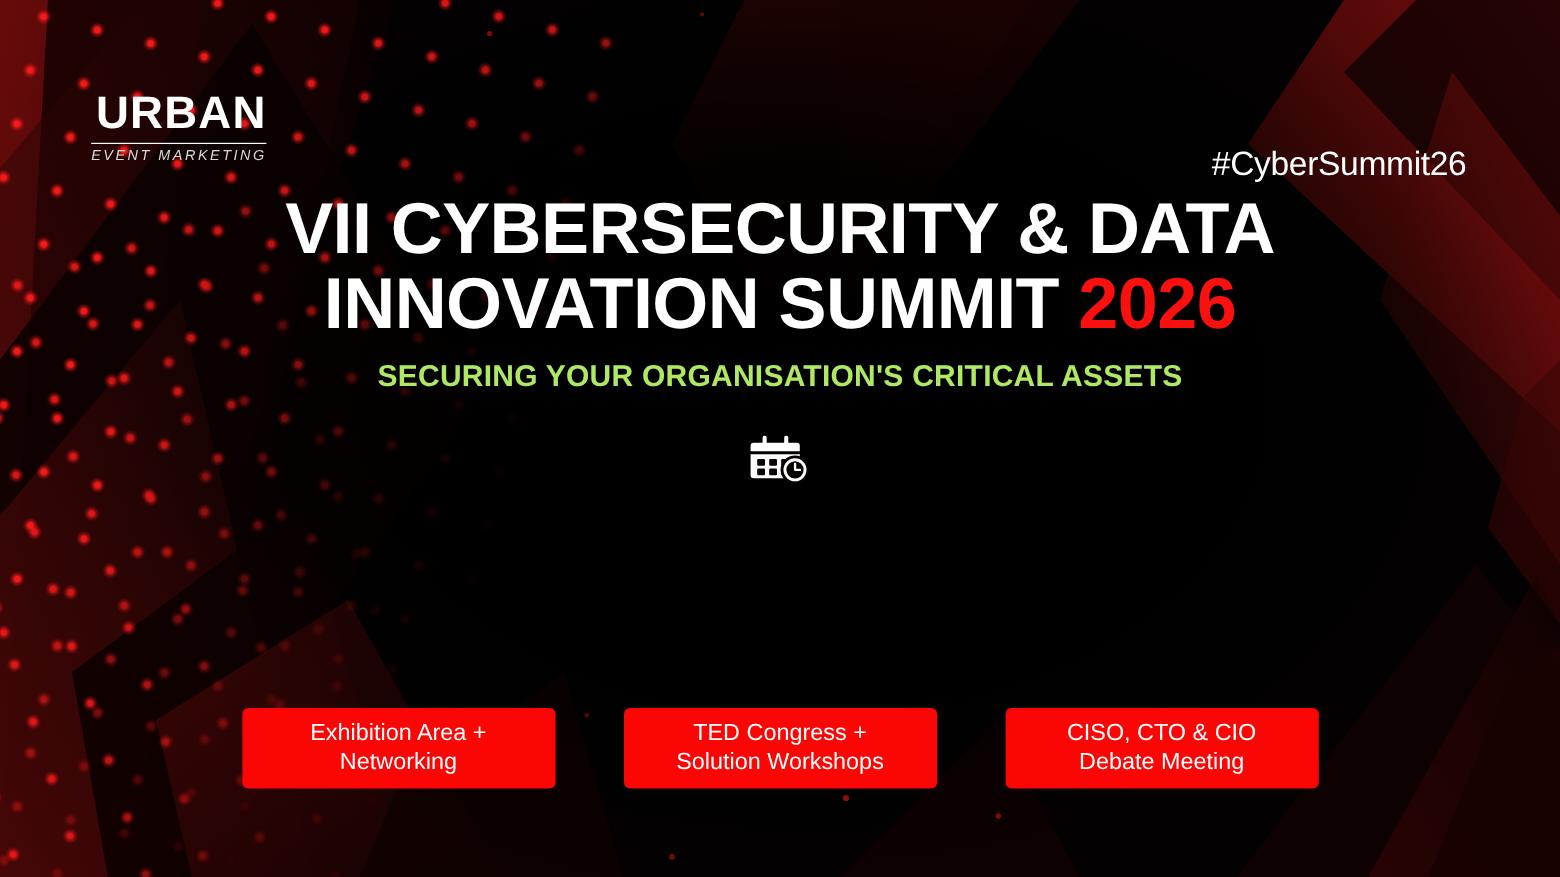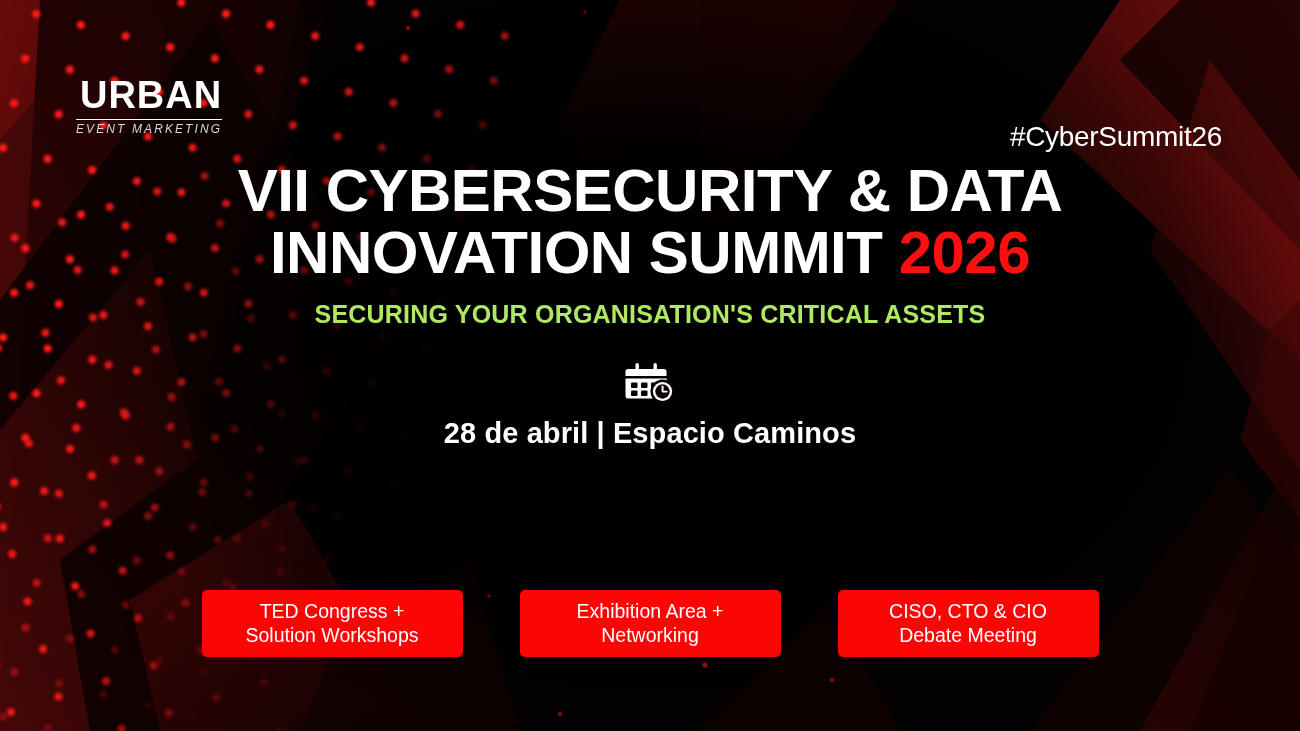--- a/index.html
+++ b/index.html
@@ -237,37 +237,36 @@
         </g>
 
         <circle cx="38.5" cy="28.5" r="12" fill="#0a0303"></circle>
         <circle cx="38.5" cy="28.5" r="9.6" fill="#ffffff"></circle>
         <circle cx="38.5" cy="28.5" r="7.2" fill="#0a0303"></circle>
         <rect x="37.6" y="22.6" width="1.9" height="6.6" rx=".9" fill="#ffffff"></rect>
         <rect x="38.2" y="27.7" width="5.4" height="1.9" rx=".9" fill="#ffffff"></rect>
       </svg>
     </div>
 
-    <div class="venue">28 de abril | Espacio Caminos</div>
   </div>
 
   <div class="pill-row">
+    <button class="pill">
+      <span>
+        <span>Exhibition Area +</span><br>
+        <span>Networking</span>
+      </span>
+    </button>
     <button class="pill">
       <span>
         <span>TED Congress +</span><br>
         <span>Solution Workshops</span>
       </span>
     </button>
     <button class="pill">
       <span>
-        <span>Exhibition Area +</span><br>
-        <span>Networking</span>
-      </span>
-    </button>
-    <button class="pill">
-      <span>
         <span>CISO, CTO &amp; CIO</span><br>
         <span>Debate Meeting</span>
       </span>
     </button>
   </div>
 
 </div>
 
 </body></html>

